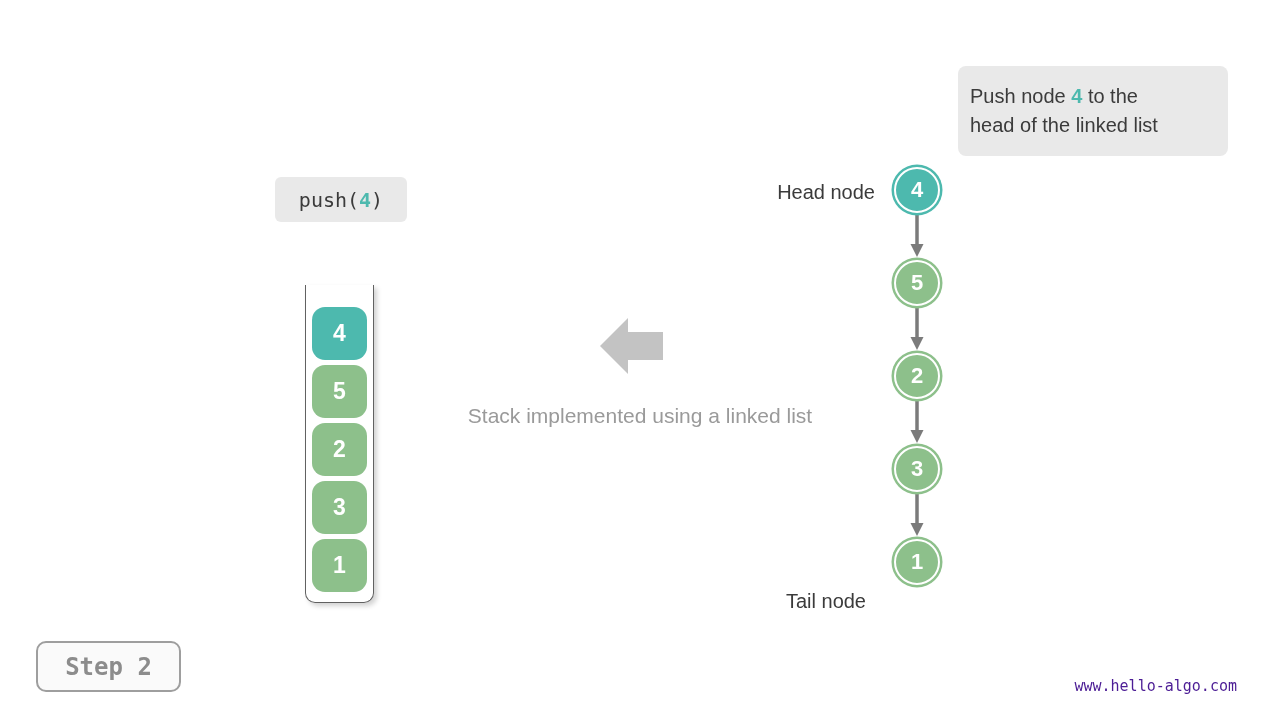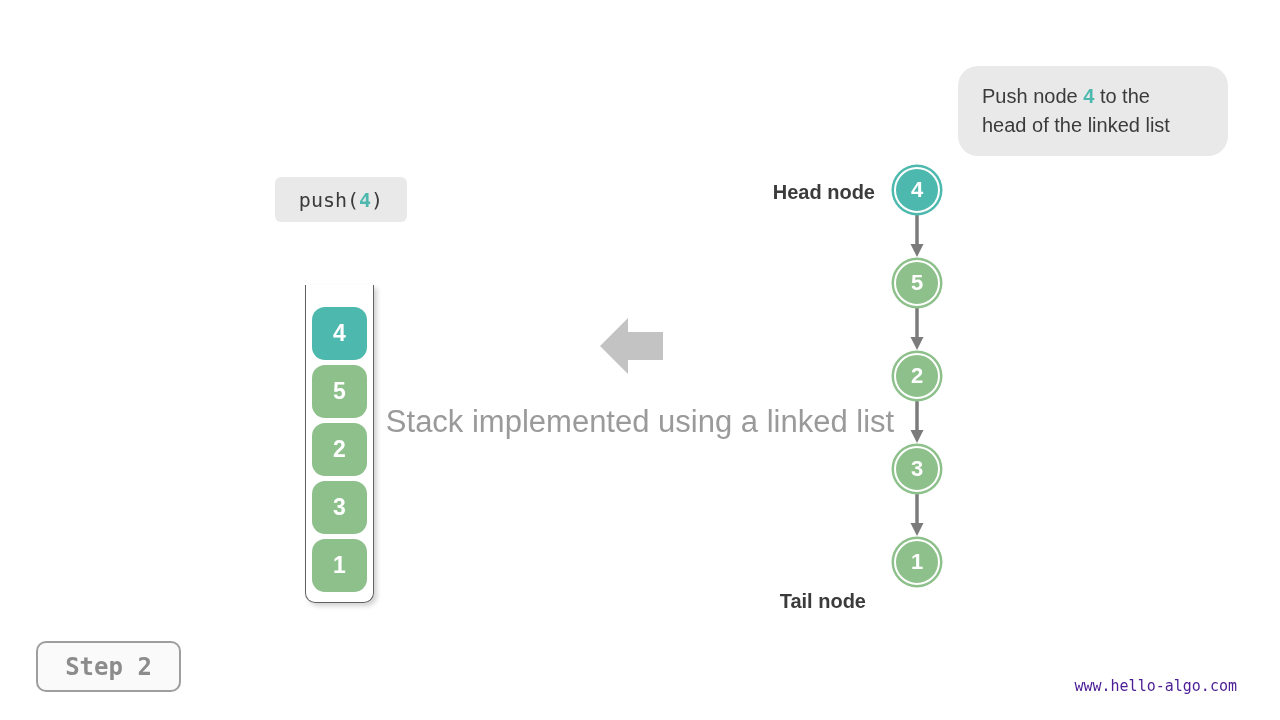--- a/index.html
+++ b/index.html
@@ -13,22 +13,22 @@
     background: #ffffff;
     overflow: hidden;
   }
 
   
   .callout {
     position: absolute;
     left: 958px; top: 66px;
     width: 270px; height: 90px;
     background: var(--box-bg);
-    border-radius: 20px;
-    padding: 16px 0 0 24px;
+    border-radius: 8px;
+    padding: 16px 0 0 12px;
     font-size: 20px;
     line-height: 29px;
     color: var(--text-dark);
   }
   .callout .inner { width: 212px; }
   .hl { color: var(--teal); font-weight: bold; }
 
   
   .op-box {
     position: absolute;
@@ -73,21 +73,21 @@
   .block-arrow {
     position: absolute;
     left: 600px; top: 318px;
     width: 64px; height: 57px;
   }
   .caption {
     position: absolute;
     left: 0; top: 404px;
     width: 1280px;
     text-align: center;
-    font-size: 31px;
+    font-size: 21px;
     color: var(--text-gray);
   }
 
   
   .linked-list {
     position: absolute;
     left: 894px; top: 167px;
     display: flex;
     flex-direction: column;
     align-items: center;
@@ -107,21 +107,21 @@
   .ll-node.teal { background: var(--teal); box-shadow: 0 0 0 2.5px var(--teal); }
   .ll-connector {
     width: 16px; height: 47px;
     display: flex; align-items: center; justify-content: center;
     z-index: 1;
   }
 
   .node-label {
     position: absolute;
     font-size: 20px;
-    font-weight: bold;
+    font-weight: normal;
     color: var(--text-dark);
     white-space: nowrap;
   }
   .head-label { top: 181px; right: 405px; }
   .tail-label { top: 566px; right: 414px; margin-top: 24px; }
 
   
   .step-badge {
     position: absolute;
     left: 36px; top: 641px;

